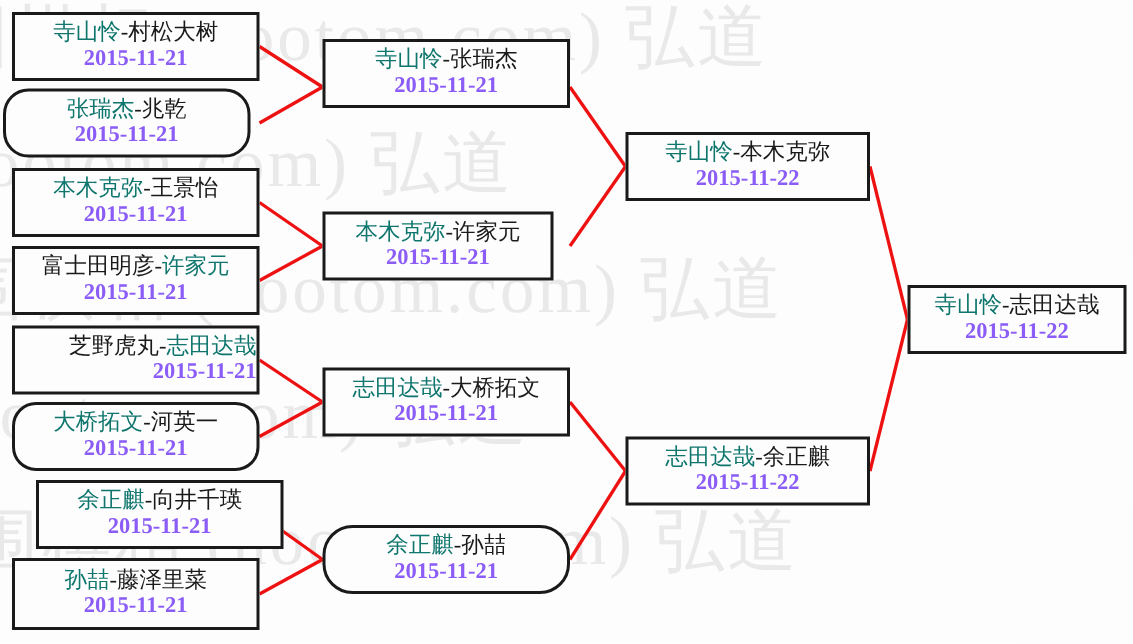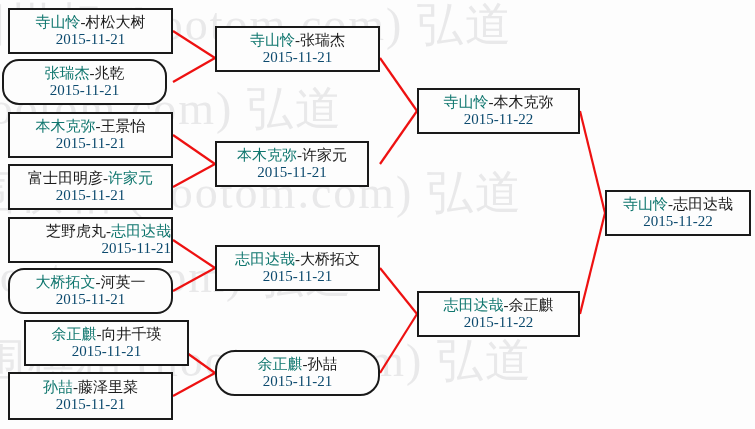--- a/index.html
+++ b/index.html
@@ -65,23 +65,24 @@
   .match-title {
     font-size: 15px;
     color: #1a1a1a;
     white-space: nowrap;
   }
   .match-title .w {
     color: #0f766e;
   }
   .match-date {
     font-size: 15px;
-    color: #0c4a6e;
+    color: #8b5cf6;
     white-space: nowrap;
     letter-spacing: 0px;
+    font-weight: bold;
   }
 </style>
 </head>
 <body>
 
 <div id="bracket-root">
 
   <div class="watermark-layer">
     <div class="watermark-row wm0">围棋相 (hootom.com) 弘道</div>
     <div class="watermark-row wm1">围棋相 (hootom.com) 弘道</div>

